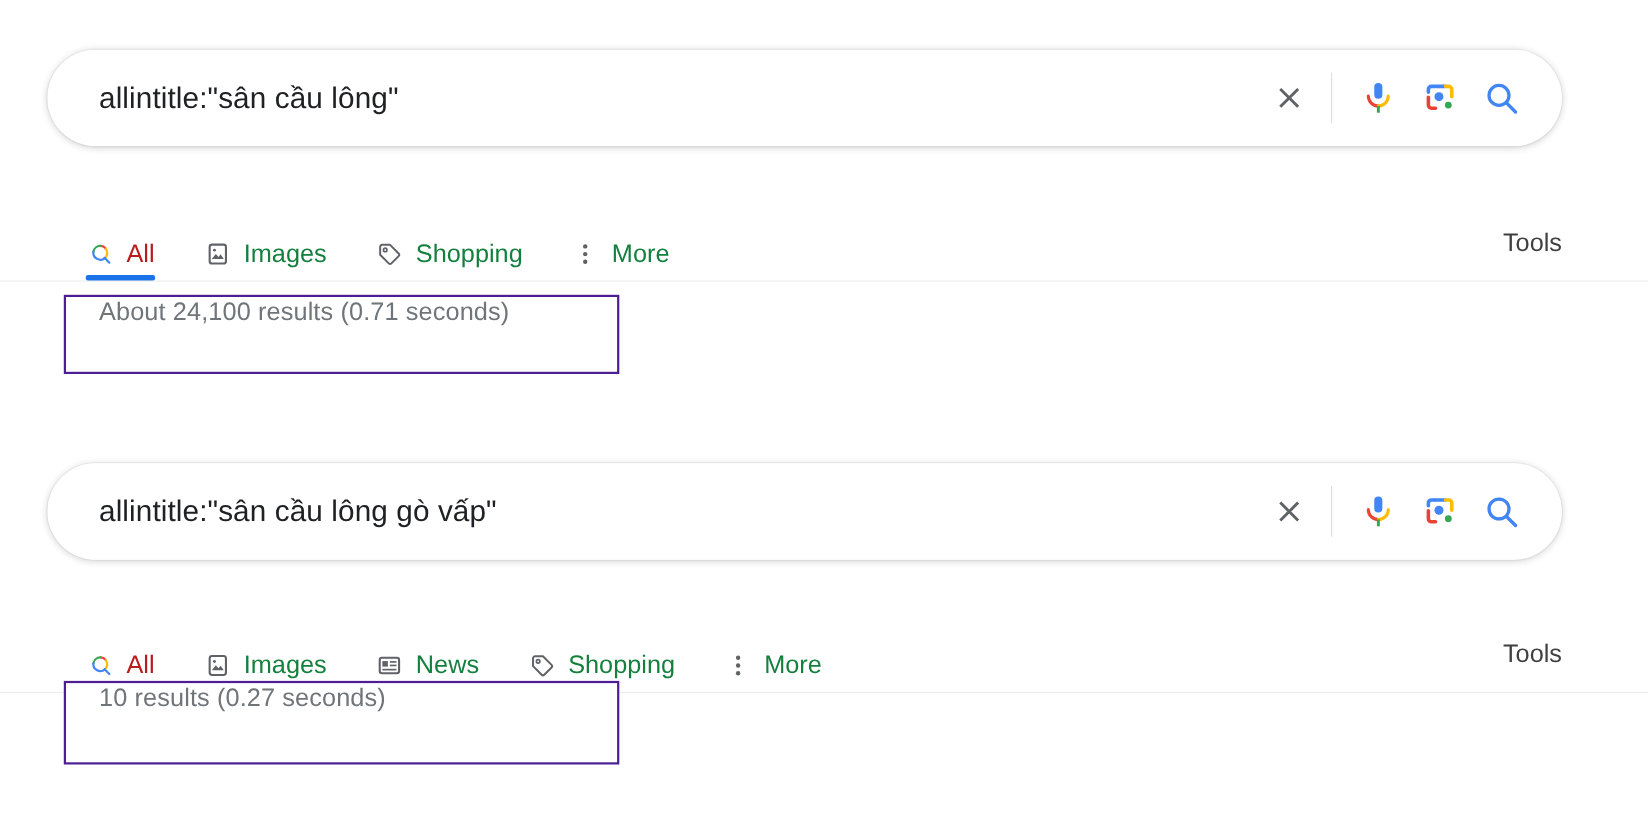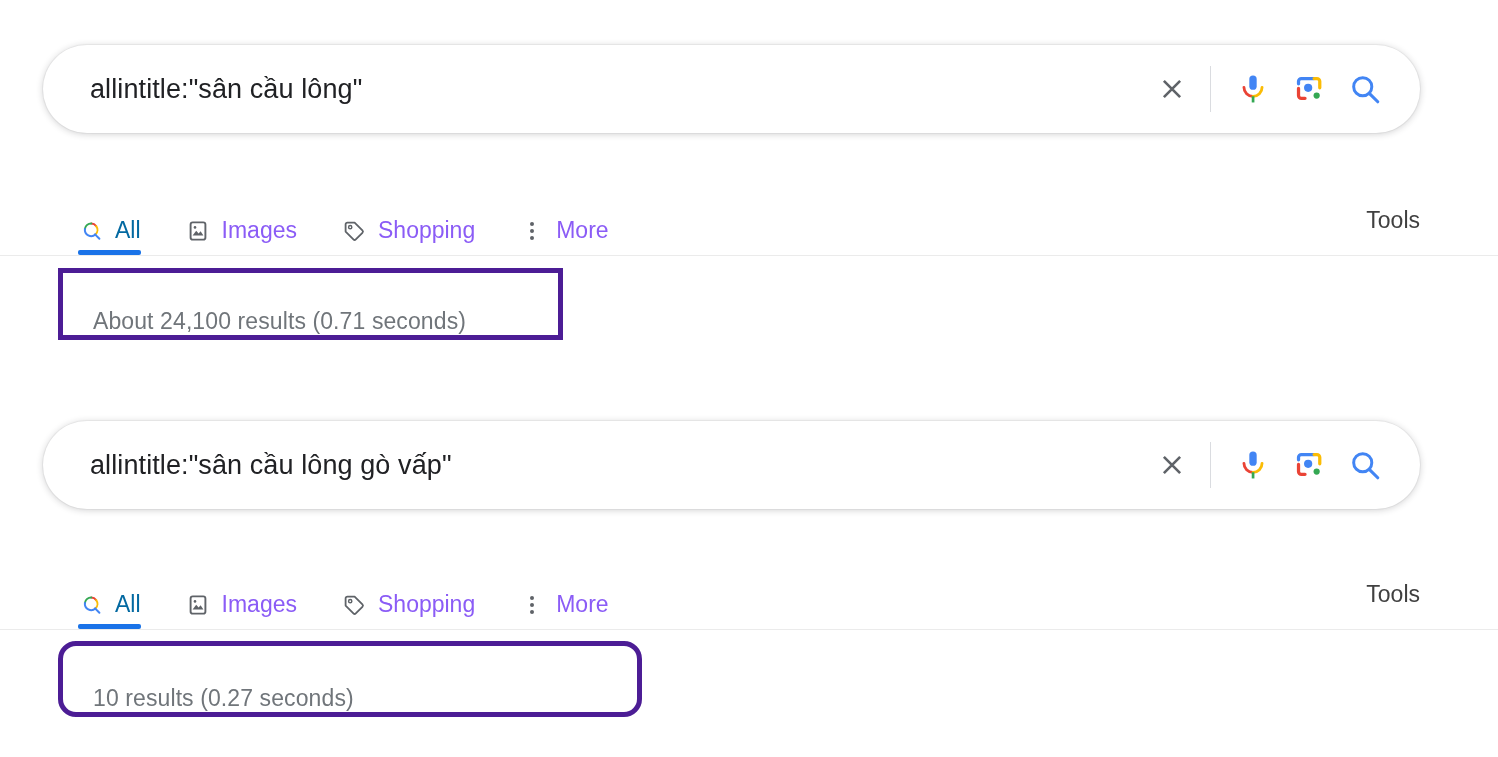--- a/index.html
+++ b/index.html
@@ -86,25 +86,25 @@
     gap: 11px;
     height: 100%;
     padding: 0 0 0 0;
     margin-right: 44px;
     cursor: pointer;
     position: relative;
     padding-top: 20px;
   }
   .tab .tab-label {
     font-size: 23px;
-    color: #8b5cf6;
+    color: #15803d;
     white-space: nowrap;
     line-height: 1;
   }
-  .tab.active .tab-label { color: #0369a1; }
+  .tab.active .tab-label { color: #b91c1c; }
   .tab.active::after {
     content: "";
     position: absolute;
     left: 0;
     right: 0;
     bottom: 0;
     height: 5px;
     background: #1a73e8;
     border-radius: 2px;
   }
@@ -121,24 +121,24 @@
     padding-right: 78px;
     font-size: 23px;
     color: #404040;
     cursor: pointer;
     white-space: nowrap;
   }
 
   
   .stats-box {
     position: absolute;
-    border: 5px solid #4c1d95;
+    border: 2px solid #4c1d95;
     background: #ffffff;
     display: flex;
-    align-items: flex-end;
+    align-items: flex-start;
     padding-left: 30px;
   }
   .stats-text {
     font-size: 23px;
     color: #70757a;
     white-space: nowrap;
     letter-spacing: 0.1px;
   }
 
   
@@ -327,20 +327,32 @@
         <span class="tab-icon">
           <svg width="24" height="24" viewBox="0 0 24 24">
             <rect x="4.6" y="3.4" width="14.8" height="17.2" rx="2.2" stroke="#5f6368" stroke-width="1.9" fill="none"></rect>
             <path d="M6.6 16.4 L10.2 11.8 L12.6 14.6 L14.6 12.2 L17.4 16.4 Z" fill="#5f6368"></path>
             <circle cx="9.0" cy="8.4" r="1.3" fill="#5f6368"></circle>
           </svg>
         </span>
         <span class="tab-label">Images</span>
       </div>
 
+      <div class="tab">
+        <span class="tab-icon">
+          <svg width="24" height="24" viewBox="0 0 24 24">
+            <rect x="3.2" y="5.0" width="17.6" height="14.0" rx="2.0" stroke="#5f6368" stroke-width="1.9" fill="none"></rect>
+            <rect x="5.6" y="8.0" width="5.0" height="5.0" fill="#5f6368"></rect>
+            <rect x="12.4" y="8.0" width="6.0" height="1.5" fill="#5f6368"></rect>
+            <rect x="12.4" y="11.2" width="6.0" height="1.5" fill="#5f6368"></rect>
+            <rect x="5.6" y="15.0" width="12.8" height="1.5" fill="#5f6368"></rect>
+          </svg>
+        </span>
+        <span class="tab-label">News</span>
+      </div>
 
       <div class="tab">
         <span class="tab-icon">
           <svg width="24" height="24" viewBox="0 0 24 24">
             <path d="M12.6 3.6 L20.4 11.4 A1.7 1.7 0 0 1 20.4 13.8 L13.8 20.4 A1.7 1.7 0 0 1 11.4 20.4 L3.6 12.6 L3.6 5.4 A1.8 1.8 0 0 1 5.4 3.6 Z" stroke="#5f6368" stroke-width="1.8" fill="none" stroke-linejoin="round"></path>
             <circle cx="8.2" cy="8.2" r="1.6" stroke="#5f6368" stroke-width="1.5" fill="none"></circle>
           </svg>
         </span>
         <span class="tab-label">Shopping</span>
       </div>
@@ -353,17 +365,17 @@
               <i></i>
             </span>
         </span>
         <span class="tab-label">More</span>
       </div>
 
     </div>
     <div class="tools-btn">Tools</div>
   </div>
 
-  <div class="stats-box" style="left:58px; top:641px; width:584px; height:76px;border-radius:18px;">
+  <div class="stats-box" style="left:58px; top:619px; width:505px; height:76px;">
     <span class="stats-text">10 results (0.27 seconds)</span>
   </div>
 
 </div>
 
 </body></html>

